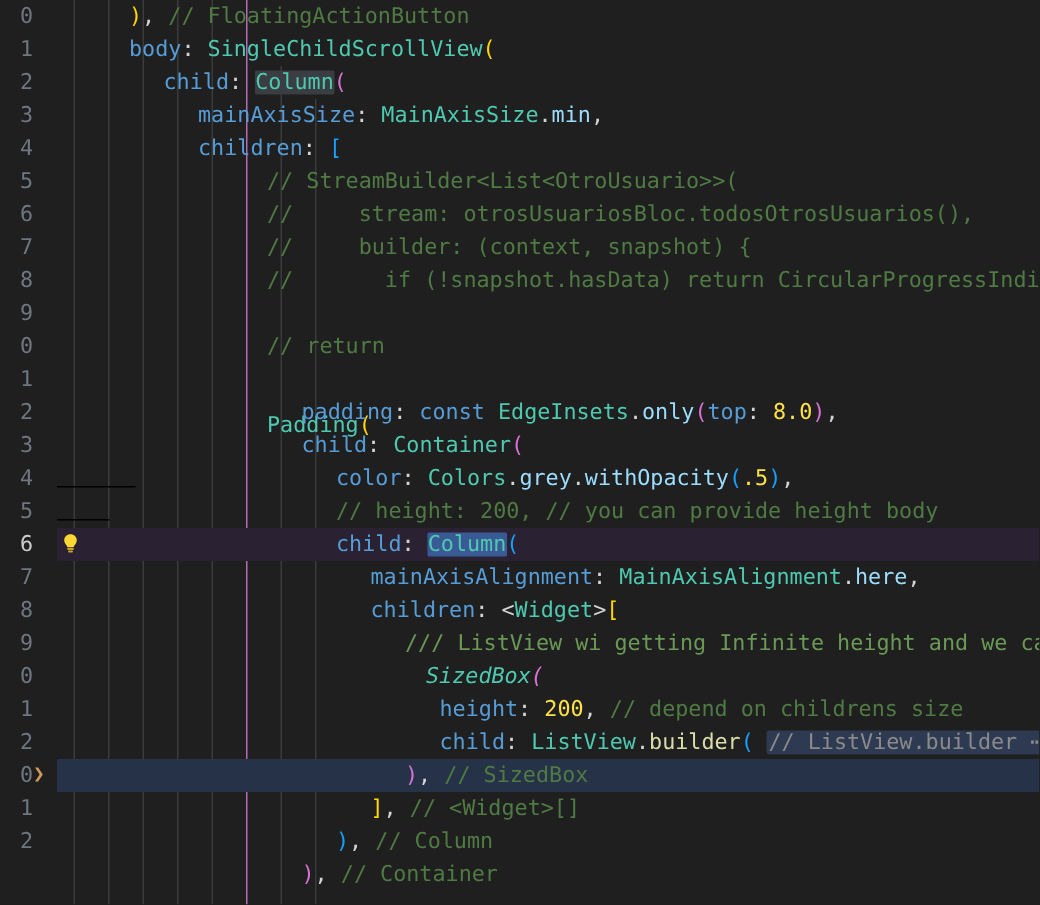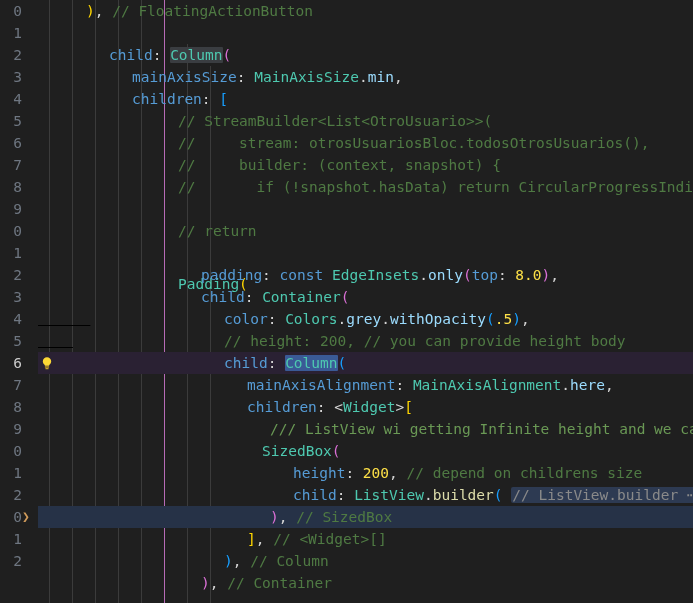--- a/index.html
+++ b/index.html
@@ -125,20 +125,23 @@
       <rect x="5.4" y="12" width="3.2" height="1.3" rx="0.5" fill="#c9a227"></rect>
     </svg>
   </div>
 
   <div class="surface">
 
     <div class="row" style="top:0px;">
       <span class="code" style="left:48px;"><span class="b1">)</span><span class="pl">,</span> <span class="cmt">// FloatingActionButton</span></span>
     </div>
 
+    <div class="row" style="top:22px;">
+      <span class="code" style="left:48px;"><span class="kw">body</span><span class="colon">:</span> <span class="type">SingleChildScrollView</span><span class="b1">(</span></span>
+    </div>
 
     <div class="row" style="top:44px;">
       <span class="code" style="left:71px;"><span class="kw">child</span><span class="colon">:</span> <span class="type sel-grey">Column</span><span class="b2">(</span></span>
     </div>
 
     <div class="row" style="top:66px;">
       <span class="code" style="left:94px;"><span class="kw">mainAxisSize</span><span class="colon">:</span> <span class="type">MainAxisSize</span><span class="pl">.</span><span class="prop">min</span><span class="pl">,</span></span>
     </div>
 
     <div class="row" style="top:88px;">
@@ -199,21 +202,21 @@
 
     <div class="row" style="top:396px;">
       <span class="code" style="left:209px;"><span class="kw">children</span><span class="colon">:</span> <span class="pl">&lt;</span><span class="type">Widget</span><span class="pl">&gt;</span><span class="b1">[</span></span>
     </div>
 
     <div class="row" style="top:418px;">
       <span class="code cmt2" style="left:232px;">/// ListView wi getting Infinite height and we cant</span>
     </div>
 
     <div class="row" style="top:440px;">
-      <span class="code" style="left:224px;"><span class="type">SizedBox</span><span class="b2">(</span></span>
+      <span class="code" style="left:246px;font-style:italic;"><span class="type">SizedBox</span><span class="b2">(</span></span>
     </div>
 
     <div class="row" style="top:462px;">
       <span class="code" style="left:255px;"><span class="kw">height</span><span class="colon">:</span> <span class="num">200</span><span class="pl">,</span> <span class="cmt">// depend on childrens size</span></span>
     </div>
 
     <div class="row" style="top:484px;">
       <span class="code" style="left:255px;"><span class="kw">child</span><span class="colon">:</span> <span class="type">ListView</span><span class="pl">.</span><span class="fn">builder</span><span class="b3">(</span> <span class="foldbox"><span class="foldmark">// ListView.builder </span><span class="foldmark">⋯</span></span></span>
     </div>
 

